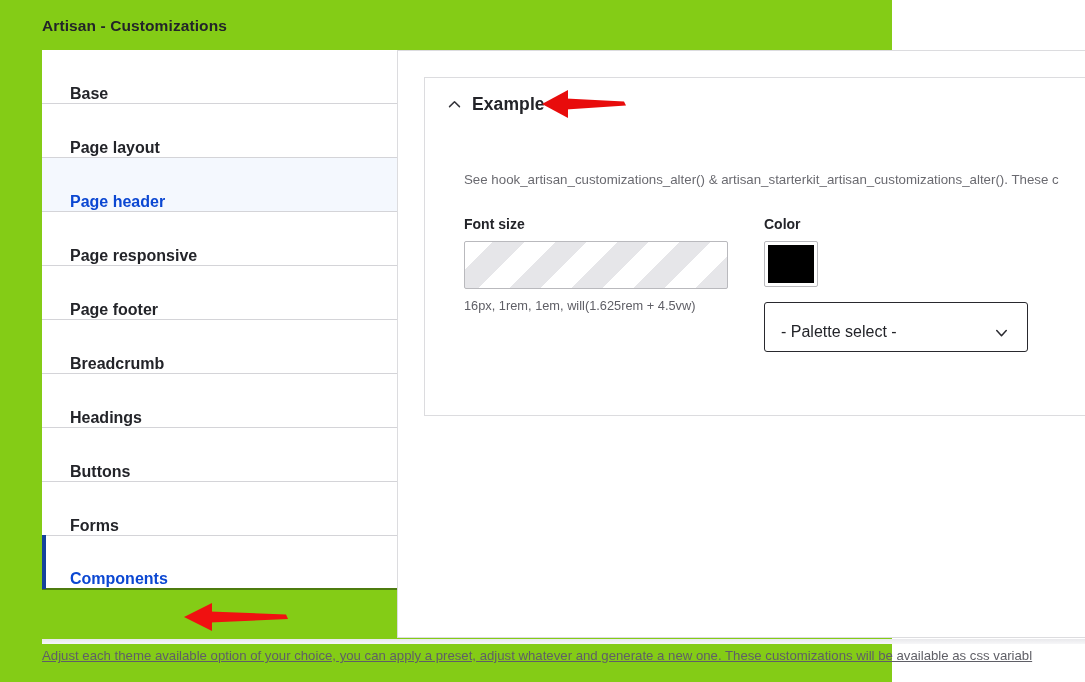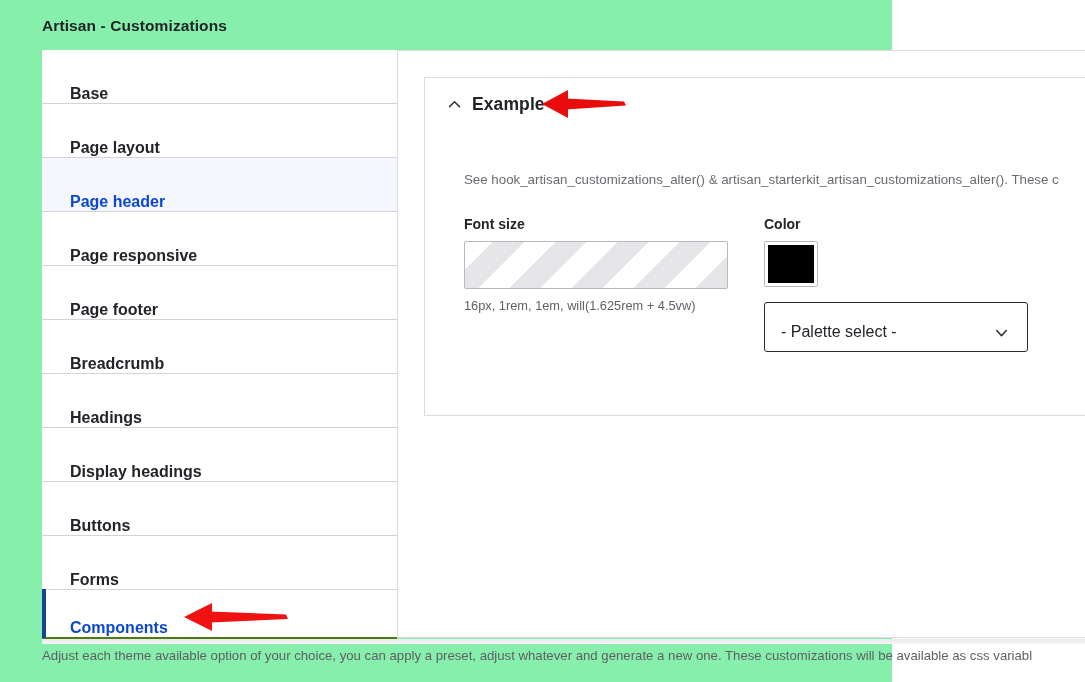--- a/index.html
+++ b/index.html
@@ -10,21 +10,21 @@
     height: 682px;
     overflow: hidden;
     font-family: "Liberation Sans", sans-serif;
     color: #232429;
   }
 
   #root {
     position: relative;
     width: 892px;
     height: 682px;
-    background: #86efac;
+    background: #84cc16;
   }
 
   
   .page-title {
     position: absolute;
     left: 42px;
     top: 17px;
     font-size: 15.5px;
     font-weight: bold;
     letter-spacing: 0.1px;
@@ -57,21 +57,21 @@
   }
   .vtab:first-child { border-top: 0; }
 
   .vtab.active {
     background: #f4f8fe;
     color: #0b47d2;
   }
 
   .vtab.selected {
     color: #0b47d2;
-    border-bottom: 7px solid #4d7c0f;
+    border-bottom: 2px solid #4d7c0f;
   }
   .vtab.selected::before {
     content: "";
     position: absolute;
     left: 0;
     top: -1px;
     bottom: -1px;
     width: 4px;
     background: #15439b;
   }
@@ -224,20 +224,21 @@
     height: 5px;
     background: linear-gradient(to bottom, #e9e9ec, #f6f6f8);
   }
   .bottom-desc {
     position: absolute;
     left: 42px;
     top: 648px;
     font-size: 13.2px;
     color: #5f5f66;
     white-space: nowrap;
+    text-decoration: underline;
   }
 
   
   .arrow {
     position: absolute;
     pointer-events: none;
   }
   .arrow-1 { left: 540px; top: 86px; width: 92px; height: 36px; }
   .arrow-2 { left: 182px; top: 598px; width: 114px; height: 38px; }
 </style>
@@ -271,23 +272,20 @@
     </div>
 
     <div class="vtab">
       <span>Breadcrumb</span>
     </div>
 
     <div class="vtab">
       <span>Headings</span>
     </div>
 
-    <div class="vtab">
-      <span>Display headings</span>
-    </div>
 
     <div class="vtab">
       <span>Buttons</span>
     </div>
 
     <div class="vtab">
       <span>Forms</span>
     </div>
 
     <div class="vtab selected">

